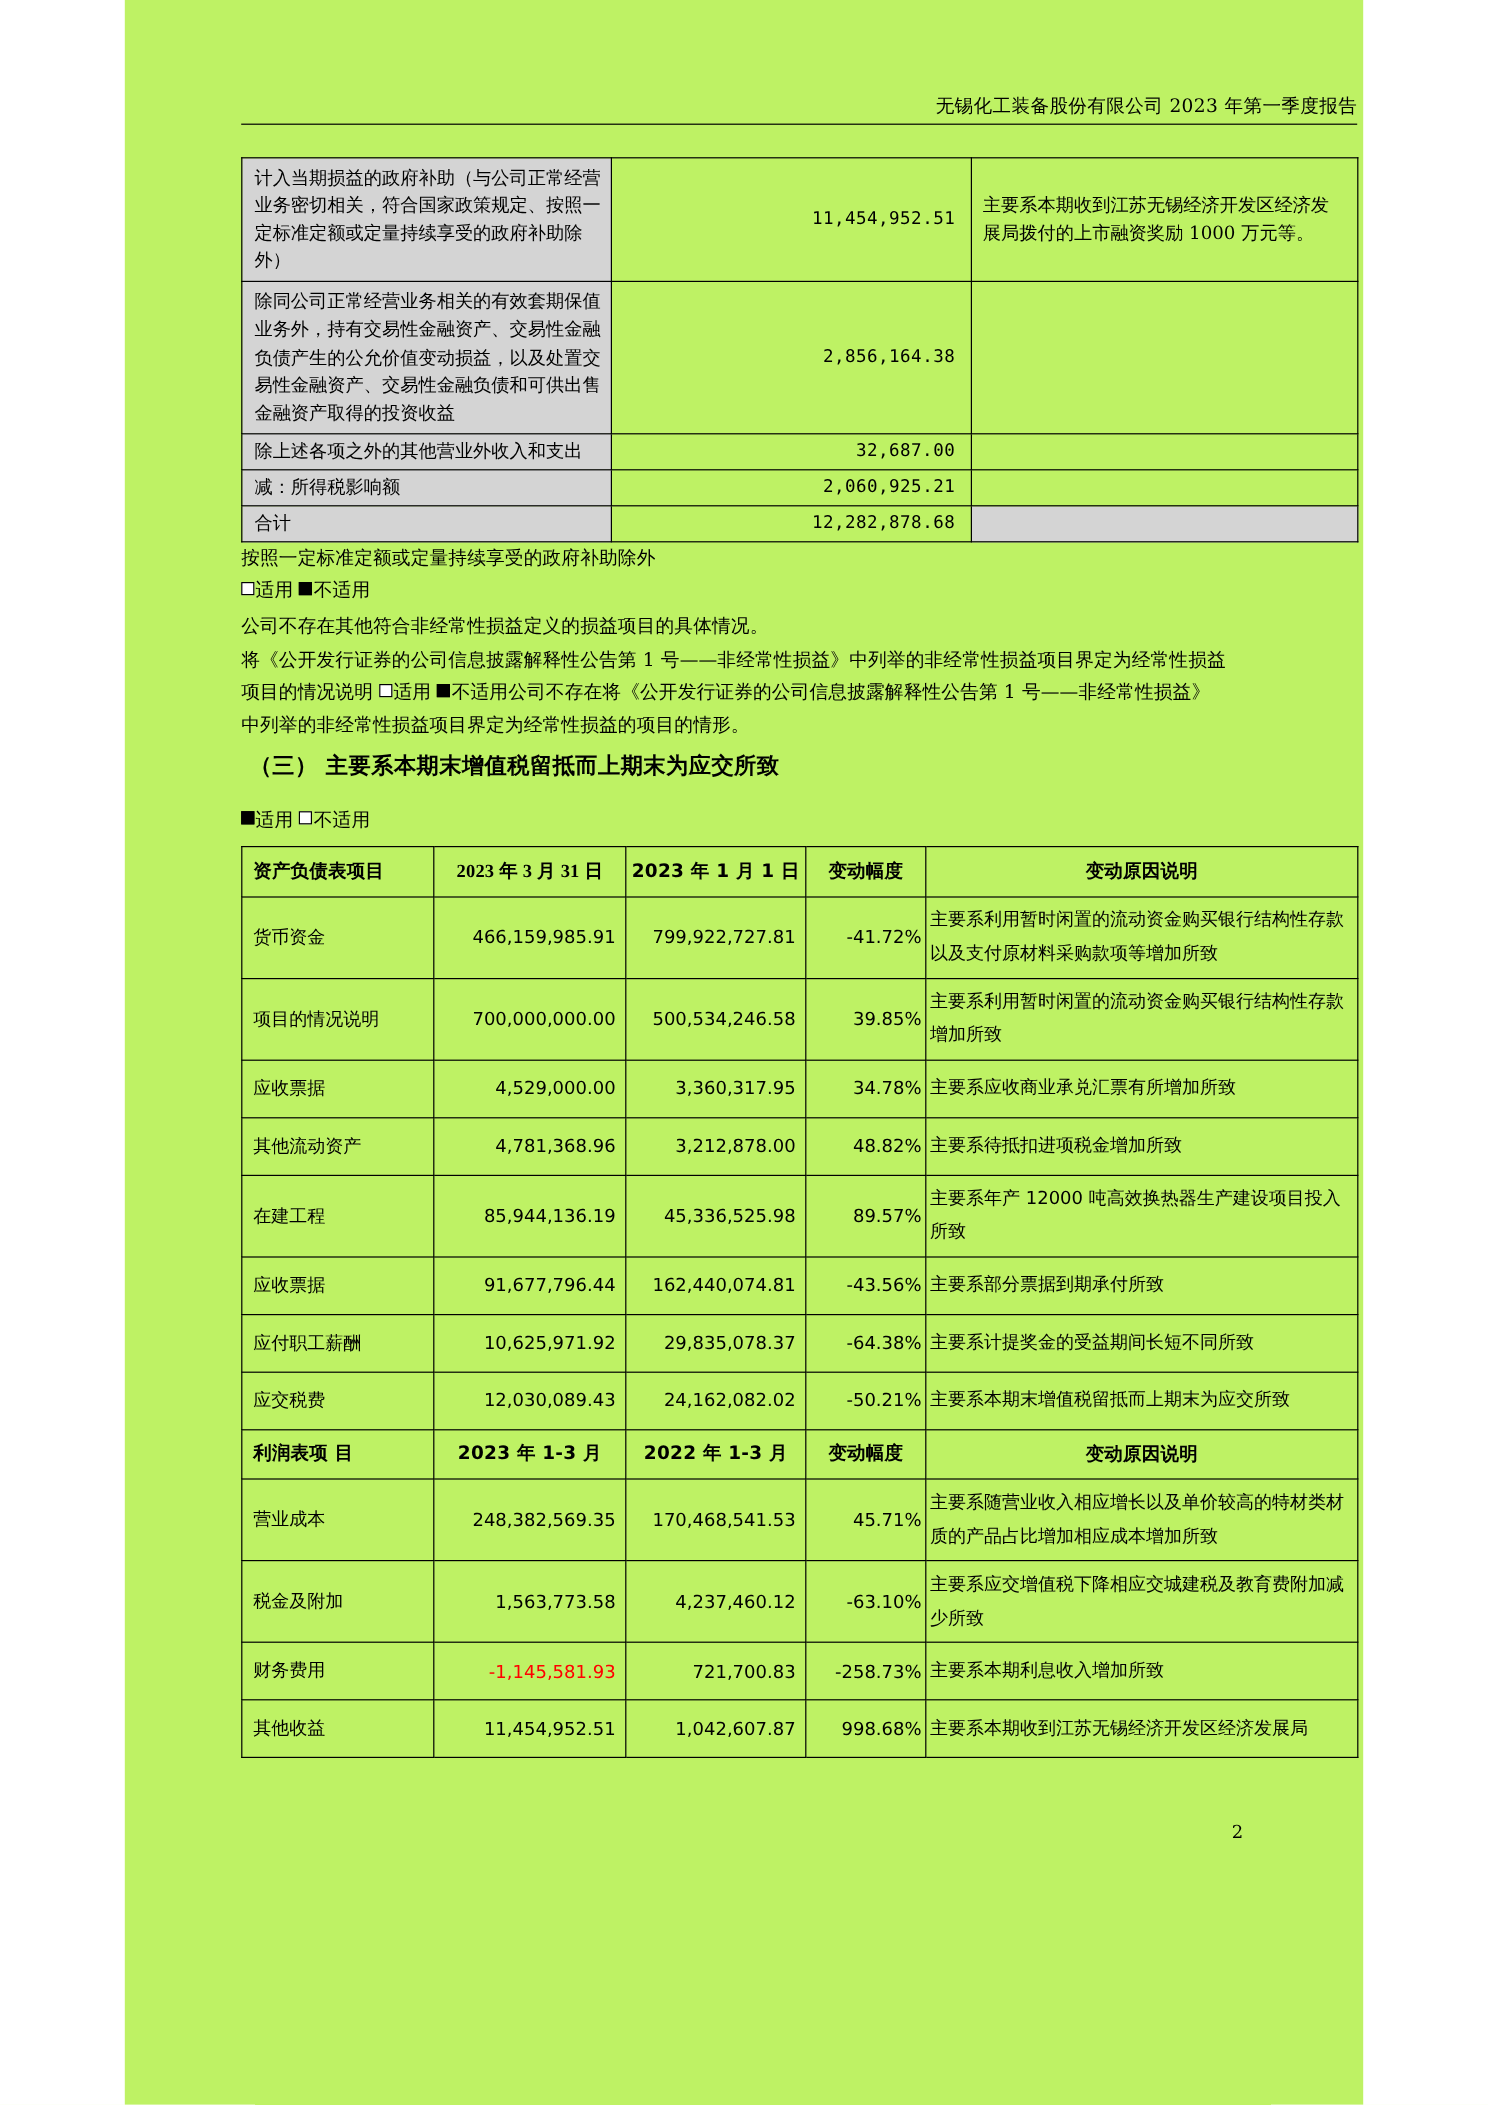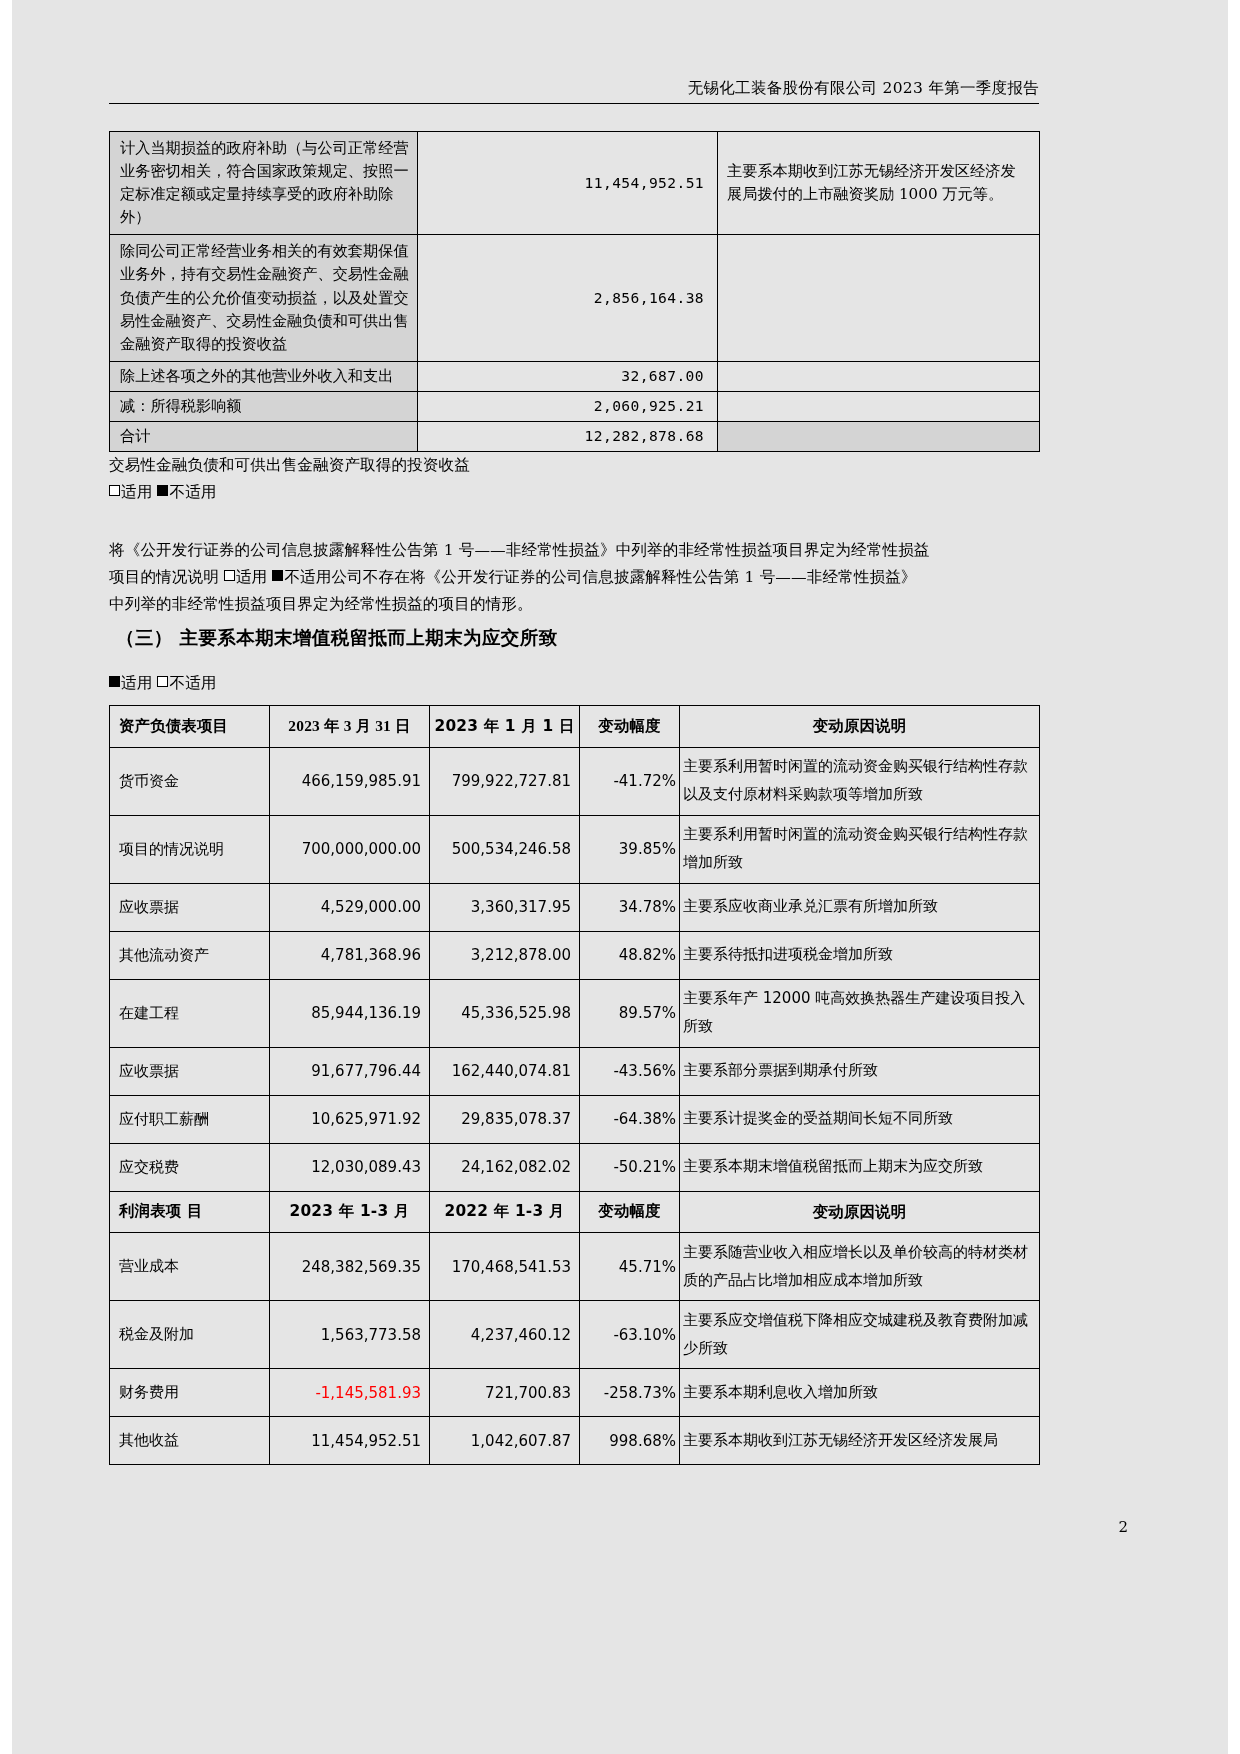--- a/index.html
+++ b/index.html
@@ -6,24 +6,24 @@
     margin: 0;
     padding: 0;
     background: #ffffff;
   }
   body {
     font-family: "DejaVu Serif", "Liberation Serif", serif;
     color: #000000;
   }
   .page {
     position: relative;
-    width: 1216px;
+    width: 1032px;
     height: 1754px;
     margin: 0 auto;
-    background: #e5e5e5;
+    background: #bef264;
     box-sizing: border-box;
     padding: 0;
     overflow: hidden;
   }
 
   
   .page-header {
     position: absolute;
     left: 97px;
     top: 78px;
@@ -183,26 +183,27 @@
         </tr>
         <tr class="row-small total">
           <td class="c-label">合计</td>
           <td class="c-amount">12,282,878.68</td>
           <td class="c-note"></td>
         </tr>
       </tbody>
     </table>
   </div>
 
-  <div class="para" style="top:458px;">交易性金融负债和可供出售金融资产取得的投资收益</div>
+  <div class="para" style="top:458px;">按照一定标准定额或定量持续享受的政府补助除外</div>
 
   <div class="para" style="top:485px;">
     <span class="boxempty"></span><span>适用</span>&nbsp;<span class="boxfilled"></span><span>不适用</span>
   </div>
 
+  <div class="para" style="top:515px;">公司不存在其他符合非经常性损益定义的损益项目的具体情况。</div>
 
   <div class="para" style="top:543px;">将《公开发行证券的公司信息披露解释性公告第 1 号——非经常性损益》中列举的非经常性损益项目界定为经常性损益</div>
 
   <div class="para" style="top:570px;">
     <span>项目的情况说明</span>&nbsp;<span class="boxempty"></span><span>适用</span>&nbsp;<span class="boxfilled"></span><span>不适用公司不存在将《公开发行证券的公司信息披露解释性公告第 1 号——非经常性损益》</span>
   </div>
 
   <div class="para" style="top:597px;">中列举的非经常性损益项目界定为经常性损益的项目的情形。</div>
 
   <div class="section-title" style="top:625px;">（三）  主要系本期末增值税留抵而上期末为应交所致</div>

